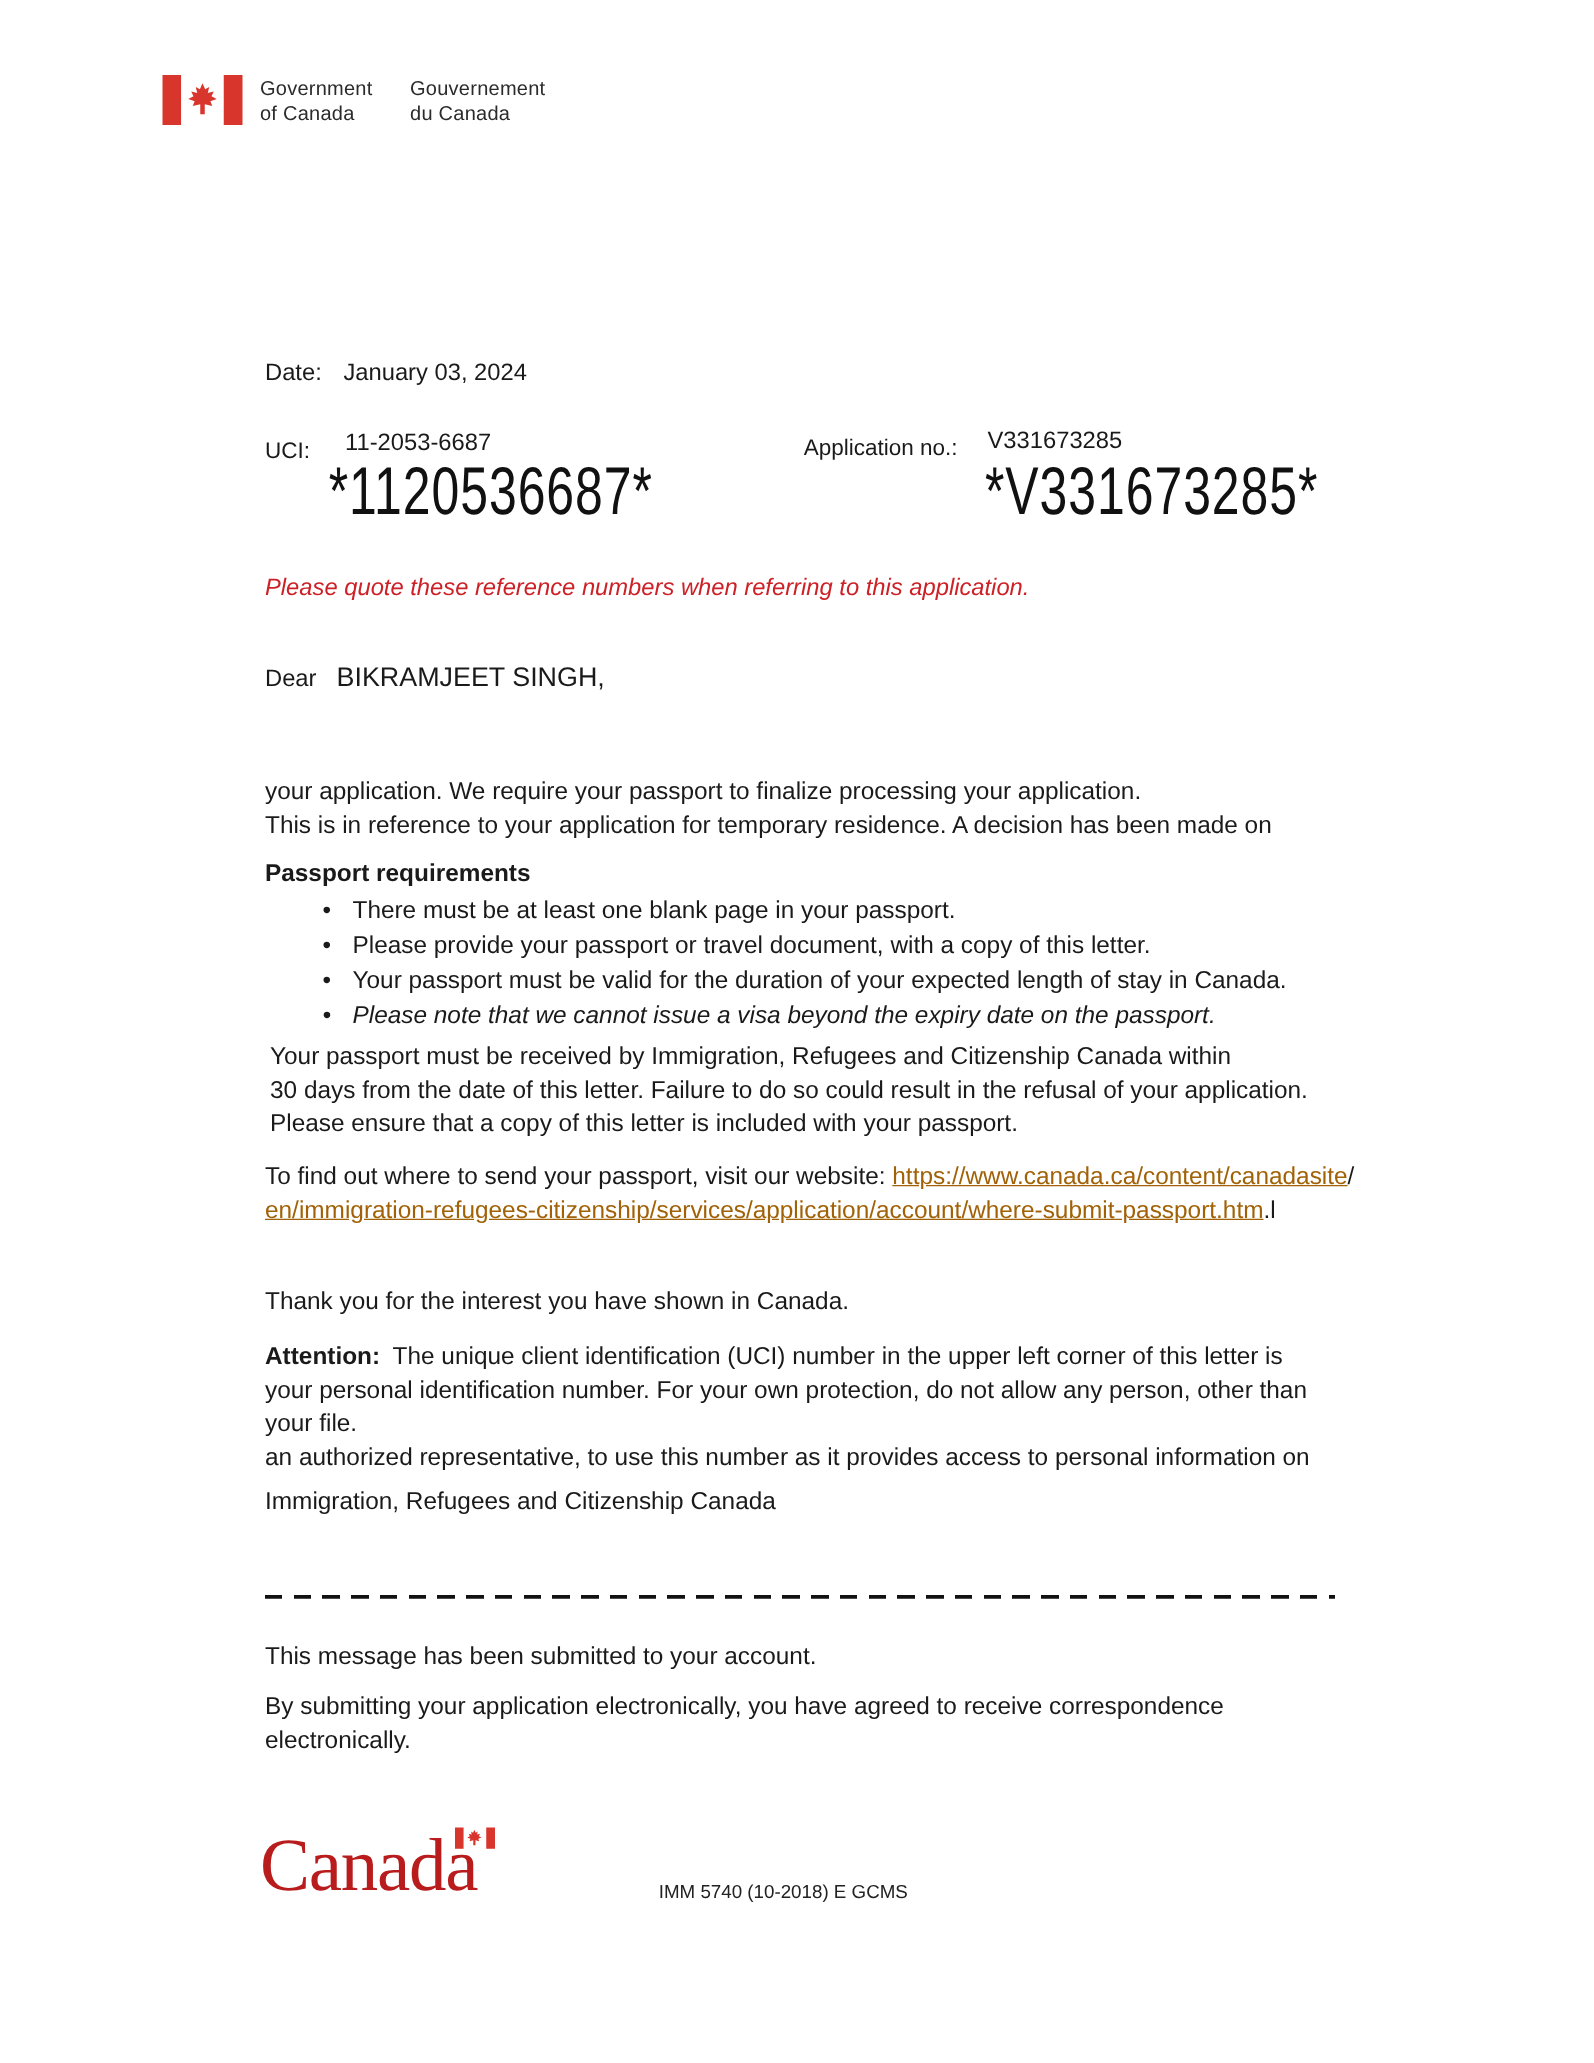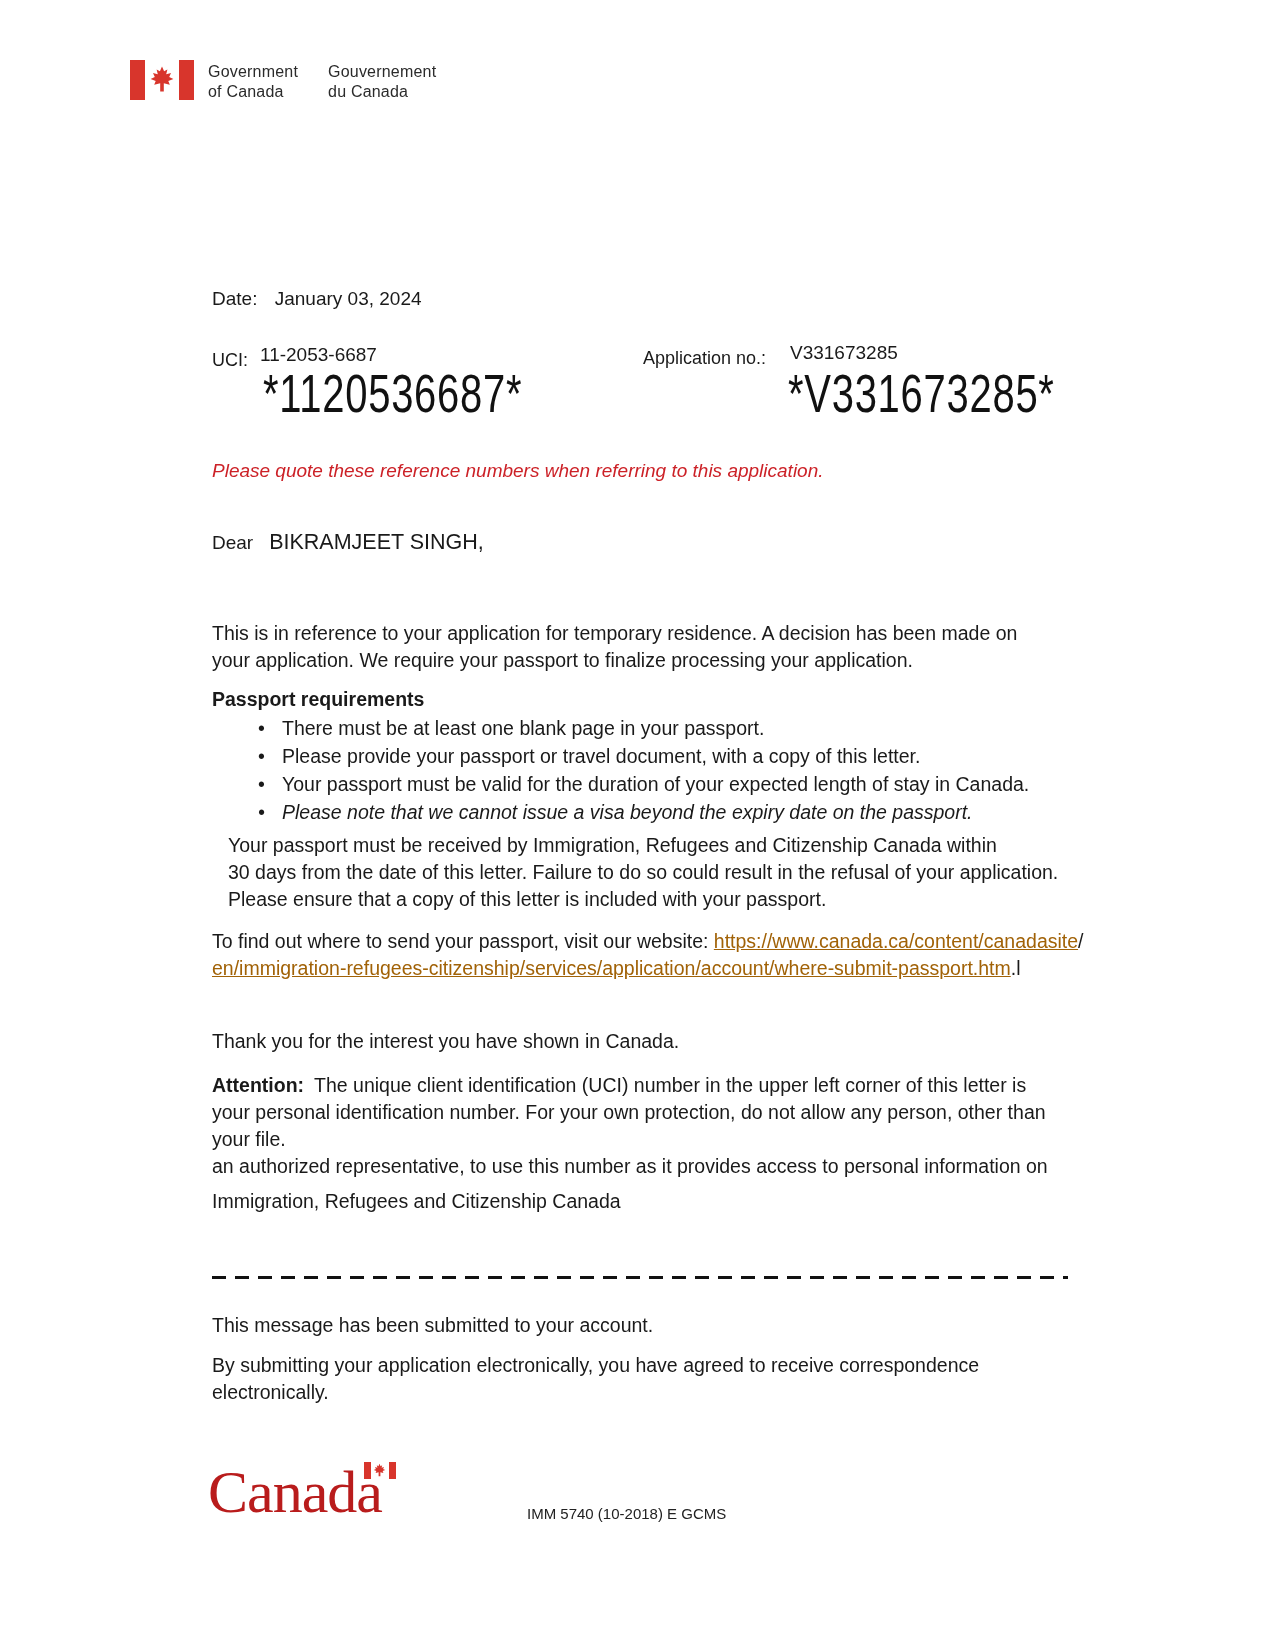--- a/index.html
+++ b/index.html
@@ -17,42 +17,42 @@
   .flag .field{width:34px;background:#fff;display:flex;align-items:center;justify-content:center;}
   .flag .field svg{width:30px;height:34px;fill:#d8352c;}
   .fip-text{display:flex;margin-left:14px;margin-top:2px;}
   .fip-col{font-size:16px;line-height:20px;color:#2b2b2b;letter-spacing:.2px;}
   .fip-col + .fip-col{margin-left:30px;}
 
   
   .date-row{left:212px;top:288px;font-size:19px;}
   .date-row .lbl{margin-right:12px;}
   .uci-lbl{left:212px;top:350px;font-size:18px;}
-  .uci-val{left:260px;top:344px;font-size:19px;}
+  .uci-val{left:276px;top:344px;font-size:19px;}
   .app-lbl{left:643px;top:348px;font-size:18px;}
   .app-val{left:790px;top:342px;font-size:19px;}
   .barcode{font-size:54px;font-weight:400;letter-spacing:1px;white-space:nowrap;
            transform:scaleX(.74);transform-origin:left top;color:#111;}
   .bc-left{left:263px;top:362px;}
   .bc-right{left:788px;top:362px;}
 
   .red-note{left:212px;top:460px;font-size:19px;font-style:italic;color:#cc2127;}
 
   .dear{left:212px;top:530px;font-size:19px;}
   .dear .name{font-size:21.5px;margin-left:16px;}
 
   
   .para{font-size:19.5px;line-height:27px;}
   .p-intro{left:212px;top:620px;}
   .h-req{left:212px;top:688px;font-size:19.5px;font-weight:bold;text-align:center;}
   .bullets{left:212px;top:714px;margin:0;padding:0;list-style:none;}
   .bullets li{font-size:19.5px;line-height:28px;padding-left:70px;position:relative;}
   .bullets li::before{content:"\2022";position:absolute;left:46px;}
   .bullets li.italic{font-style:italic;}
-  .p-deadline{left:228px;top:832px;}
+  .p-deadline{left:216px;top:832px;}
   .p-link{left:212px;top:928px;}
   .p-link a{color:#a16207;text-decoration:underline;}
   .p-thanks{left:212px;top:1028px;}
   .p-attn{left:212px;top:1072px;}
   .p-attn .b{font-weight:bold;margin-right:10px;}
   .signoff{left:212px;top:1190px;font-size:19.5px;}
 
   .dash-sep{left:212px;top:1276px;width:856px;height:3px;
     background:repeating-linear-gradient(to right,#111 0 14px,transparent 14px 23px);}
 
@@ -102,22 +102,22 @@
 <div class="abs barcode bc-left">*1120536687*</div>
 <div class="abs barcode bc-right">*V331673285*</div>
 
 <div class="abs red-note">Please quote these reference numbers when referring to this application.</div>
 
 <div class="abs dear">
   <span>Dear</span><span class="name">BIKRAMJEET SINGH,</span>
 </div>
 
 <div class="abs para p-intro">
+  <div>your application. We require your passport to finalize processing your application.</div>
   <div>This is in reference to your application for temporary residence. A decision has been made on</div>
-  <div>your application. We require your passport to finalize processing your application.</div>
 </div>
 
 <div class="abs h-req">Passport requirements</div>
 <ul class="abs bullets">
   <li>There must be at least one blank page in your passport.</li>
   <li>Please provide your passport or travel document, with a copy of this letter.</li>
   <li>Your passport must be valid for the duration of your expected length of stay in Canada.</li>
   <li class="italic">Please note that we cannot issue a visa beyond the expiry date on the passport.</li>
 </ul>
 

